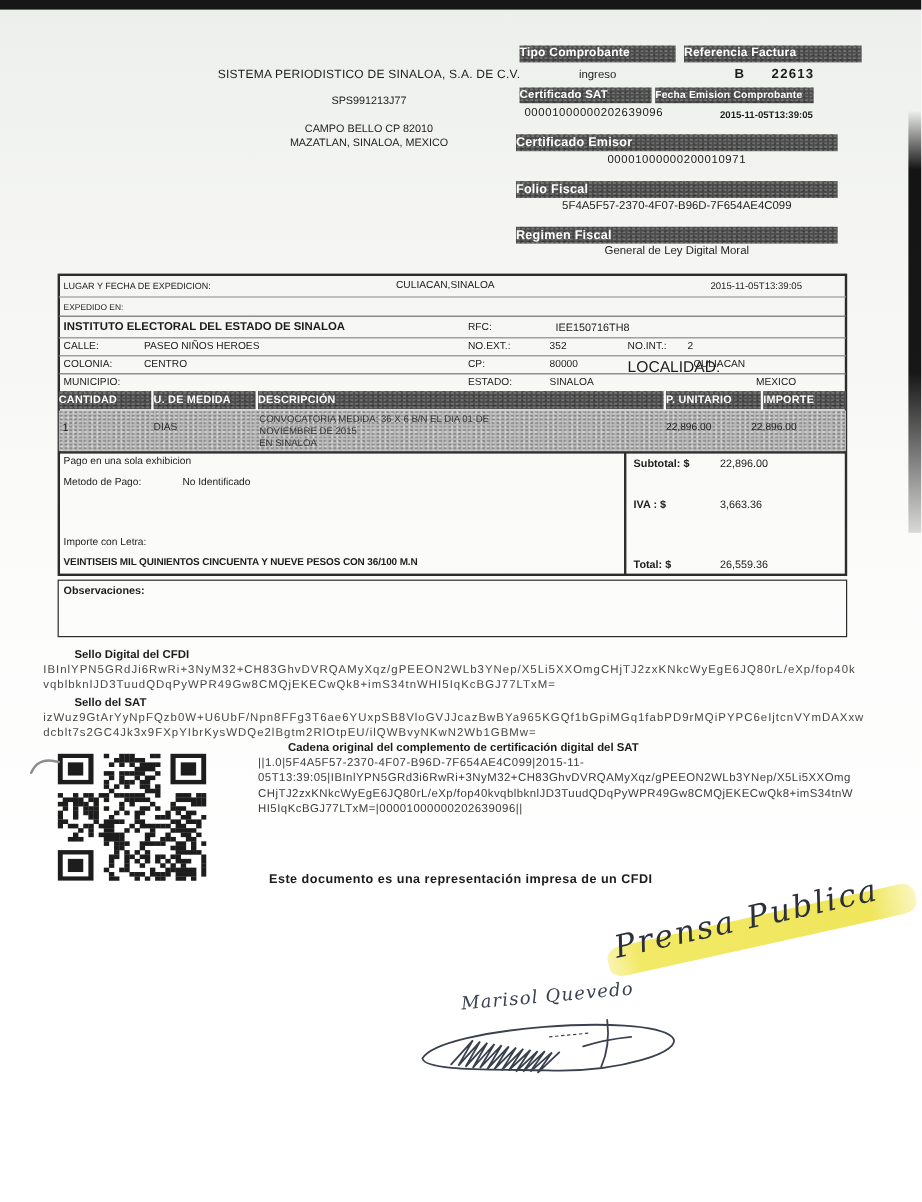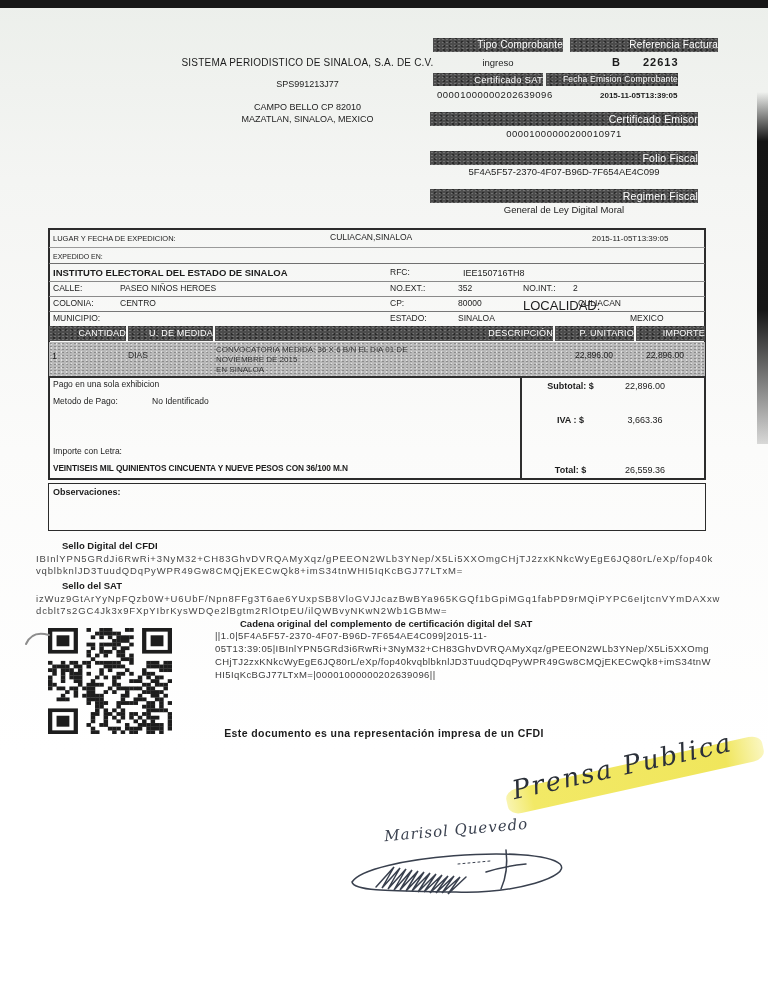--- a/index.html
+++ b/index.html
@@ -2,27 +2,27 @@
 <html><head>
 <meta charset="utf-8">
 <style>
   *{margin:0;padding:0;box-sizing:border-box}
   html,body{width:768px;background:#fff}
   body{font-family:"Liberation Sans",sans-serif;color:#1c1c1c}
   .page{position:relative;width:768px;height:1002px;overflow:hidden;
         background:linear-gradient(180deg,#ecefeb 0%,#f4f5f3 18%,#fbfbfa 45%,#ffffff 75%)}
   .t{position:absolute;white-space:nowrap;line-height:1.15}
   .c{text-align:center}
-  .r{text-align:center}
+  .r{text-align:left}
   .b{font-weight:bold}
   .bar{position:absolute;background-color:#4c4c4c;
        background-image:radial-gradient(rgba(255,255,255,.22) 1px,transparent 1.3px),
                         radial-gradient(rgba(10,10,10,.5) 1px,transparent 1.3px);
        background-size:4px 3px,6px 4px;background-position:0 0,2px 2px;
-       color:#fff;font-weight:normal;text-align:right;letter-spacing:.2px;white-space:nowrap}
+       color:#fff;font-weight:bold;text-align:left;letter-spacing:.2px;white-space:nowrap}
   .shade{position:absolute;background-color:#b9b9b9;
        background-image:radial-gradient(rgba(80,80,80,.45) 1px,transparent 1.2px),
                         radial-gradient(rgba(255,255,255,.55) 1px,transparent 1.2px);
        background-size:4px 3px,5px 4px}
   .hline{position:absolute;height:1px;background:#8a8a8a}
   .vline{position:absolute;width:2px;background:#2f2f2f}
   .box{position:absolute;border:2px solid #2c2c2c}
   .seal{color:#474747;letter-spacing:.85px;font-size:9.5px}
   .cad{color:#3c3c3c;letter-spacing:.4px;font-size:9.5px}
   .topedge{position:absolute;left:0;top:0;width:768px;height:8px;background:#171717}

